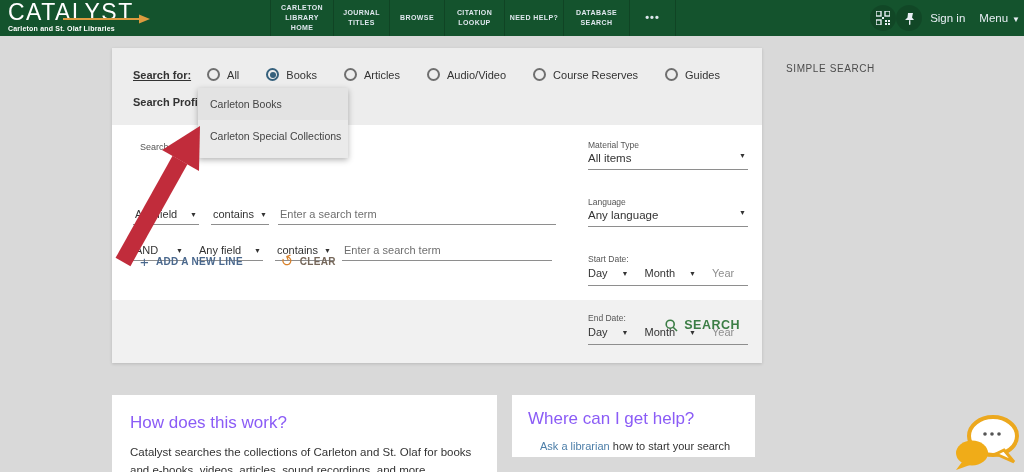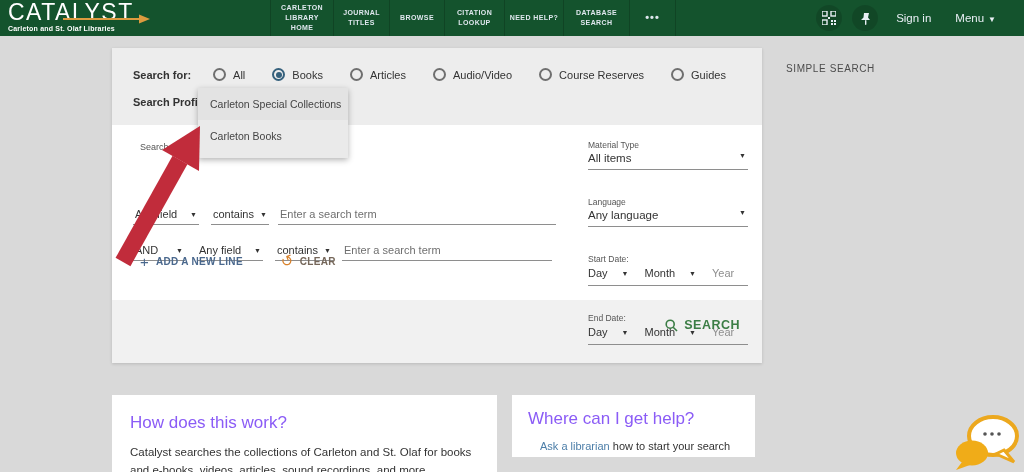--- a/index.html
+++ b/index.html
@@ -10,35 +10,35 @@
   .topbar { position:absolute; left:0; top:0; width:1024px; height:36px; background:#14532d; z-index:3; }
   .logo { position:absolute; left:8px; top:0px; color:#fff; }
   .logo-name { font-size:23px; letter-spacing:1.5px; font-weight:400; line-height:24px; }
   .logo-tag { font-size:7px; font-weight:bold; letter-spacing:0.2px; margin-top:1px; }
   .logo-arrow { position:absolute; left:55px; top:14px; }
   .nav { position:absolute; left:270px; top:0; height:36px; display:flex; }
   .nav-item { height:36px; display:flex; align-items:center; justify-content:center; text-align:center;
     color:#dfe7ee; font-size:7px; font-weight:bold; letter-spacing:0.4px; line-height:1.45;
     border-left:1px solid rgba(0,0,0,0.18); padding:0 4px; cursor:pointer; }
   .nav-item:last-child { border-right:1px solid rgba(0,0,0,0.18); font-size:11px; letter-spacing:1px; }
-  .topbar-right { position:absolute; right:24px; top:0; height:36px; display:flex; align-items:center; gap:10px; }
+  .topbar-right { position:absolute; right:0; top:0; height:36px; display:flex; align-items:center; gap:0; }
   .icon-circle { width:26px; height:26px; border-radius:50%; background:rgba(0,0,0,0.14);
     display:flex; align-items:center; justify-content:center; cursor:pointer; }
   .signin { color:#e9eff5; font-size:11.5px; margin-left:8px; cursor:pointer; }
   .menu { color:#e9eff5; font-size:11.5px; margin-left:14px; margin-right:4px; cursor:pointer; }
   .menu .caret { font-size:8px; margin-left:4px; }
 
   
   .panel { position:absolute; left:112px; top:48px; width:650px; height:315px; background:#fff;
     box-shadow:0 1px 3px rgba(0,0,0,0.15); z-index:1; }
   .panel-top { position:absolute; left:0; top:0; width:650px; height:77px; background:#ededed; }
   .panel-foot { position:absolute; left:0; top:252px; width:650px; height:63px; background:#f1f1f1; }
 
   .row-searchfor { position:absolute; left:21px; top:20px; display:flex; align-items:center; font-size:11px; color:#333; }
-  .sf-label { font-weight:bold; margin-right:22px; color:#333; }
+  .sf-label { font-weight:bold; margin-right:16px; color:#333;text-decoration:underline; }
   .radio-opt { display:flex; align-items:center; margin-right:27px; cursor:pointer; }
   .radio { width:13px; height:13px; border:2px solid #6f6f6f; border-radius:50%; margin-right:7px; background:#ededed; position:relative; }
   .radio.sel { border-color:#35607c; }
   .radio.sel::after { content:""; position:absolute; left:1.5px; top:1.5px; width:6px; height:6px; border-radius:50%; background:#35607c; }
   .row-profile { position:absolute; left:21px; top:48px; font-size:11px; font-weight:bold; color:#333; }
 
   .partial-label { position:absolute; left:28px; top:94px; font-size:9px; color:#555; }
 
   .qrow { position:absolute; display:flex; align-items:flex-end; }
   .sel-box { border-bottom:1px solid #8e8e8e; display:flex; align-items:center; justify-content:space-between;
@@ -268,22 +268,22 @@
   <button class="search-btn">
     <svg width="13" height="13" viewBox="0 0 13 13">
       <circle cx="5.2" cy="5.2" r="4" fill="none" stroke="#3b7d45" stroke-width="1.6"></circle>
       <line x1="8.2" y1="8.2" x2="12" y2="12" stroke="#3b7d45" stroke-width="1.6"></line>
     </svg>
     <span>SEARCH</span>
   </button>
 </div>
 
 <div class="dropdown">
+  <div class="dd-item">Carleton Books</div>
   <div class="dd-item">Carleton Special Collections</div>
-  <div class="dd-item">Carleton Books</div>
 </div>
 
 <div class="simple-search">SIMPLE SEARCH</div>
 
 <svg class="red-arrow" width="110" height="150" viewBox="0 0 110 150">
   <line x1="18" y1="144" x2="75" y2="42" stroke="#c12c3b" stroke-width="17"></line>
   <polygon points="95,8 94,53 57,32" fill="#c12c3b"></polygon>
 </svg>
 
 <div class="card card1">

